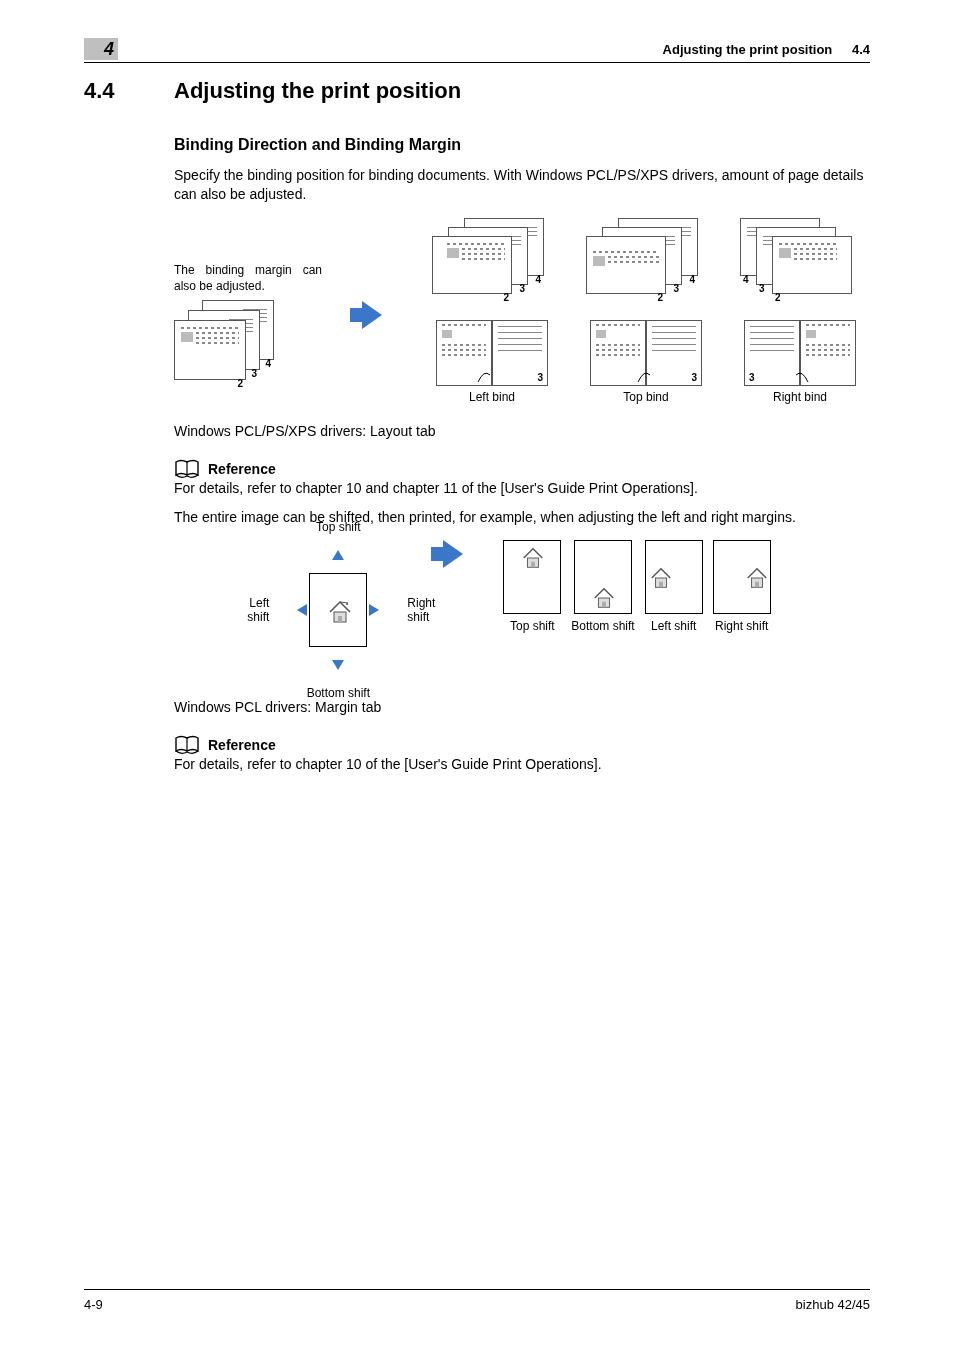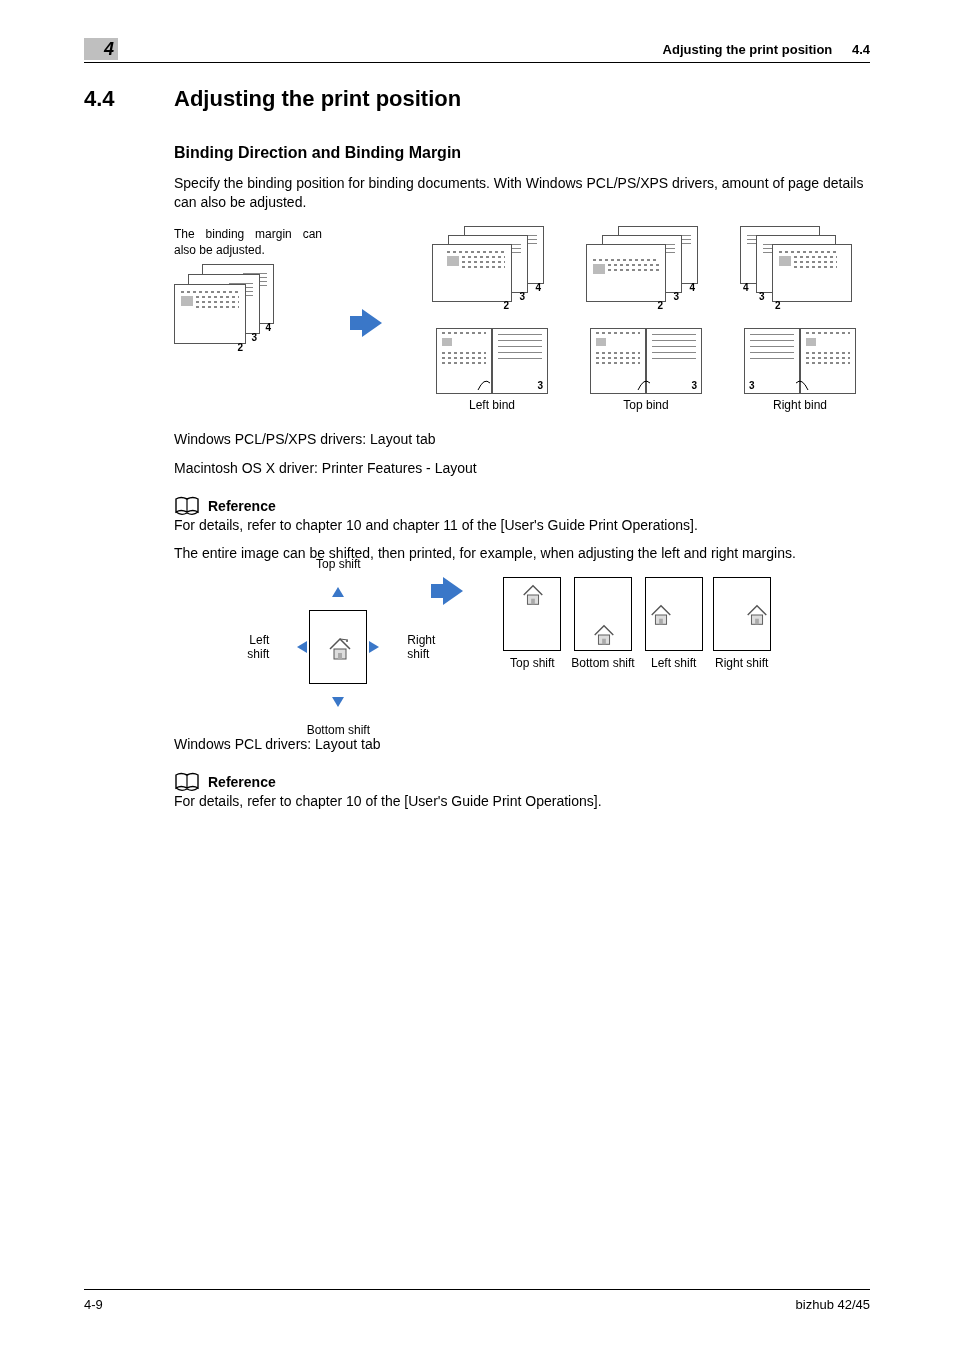--- a/index.html
+++ b/index.html
@@ -40,21 +40,21 @@
   .header-right .hdr-num { font-weight: bold; margin-left: 16px; }
   .header-rule {
     position: absolute;
     top: 62px;
     left: 84px;
     right: 84px;
     border-top: 1px solid #000;
   }
   .content {
     position: absolute;
-    top: 86px;
+    top: 78px;
     left: 84px;
     right: 84px;
   }
   h1.section {
     font-size: 22px;
     font-weight: bold;
   }
   h1.section .num { display:inline-block; width: 90px; }
   .indent { margin-left: 90px; }
   h2.sub {
@@ -82,21 +82,21 @@
     margin: 14px 0 18px 0;
     font-size: 12px;
   }
 
   
   .bind-fig {
     display:flex;
     gap: 40px;
     align-items: flex-start;
   }
-  .bind-left-col { width: 190px; }
+  .bind-left-col { width: 190px; margin-top: 44px; }
   .bind-source-caption { text-align: justify; font-size:12px; margin-bottom:6px; line-height:1.35;}
   .stack {
     position: relative;
     width: 110px;
     height: 88px;
   }
   .sheet {
     position: absolute;
     width: 72px;
     height: 60px;
@@ -406,21 +406,20 @@
                 </svg>
               <span class="pn" style="left:4px;">3</span>
             </div>
             <div class="bind-label">Right bind</div>
           </div>
         </div>
       </div>
     </div>
 
     <p class="body">Windows PCL/PS/XPS drivers: Layout tab</p>
-    <p class="body">Macintosh OS X driver: Printer Features - Layout</p>
 
     <div class="ref-row">
       <span class="book-icon">
         <svg width="26" height="20" viewBox="0 0 26 20">
             <path d="M2 3 Q7 0 13 3 Q19 0 24 3 L24 16 Q19 13 13 16 Q7 13 2 16 Z" fill="none" stroke="#000" stroke-width="1.4"></path>
             <path d="M13 3 L13 16" stroke="#000" stroke-width="1.2"></path>
             <path d="M2 16 Q7 20 13 17 Q19 20 24 16" fill="none" stroke="#000" stroke-width="1.2"></path>
           </svg>
       </span>
       <span class="ref-label">Reference</span>
@@ -501,21 +500,21 @@
                     <rect x="12" y="18" width="4" height="6" fill="#aaa"></rect>
                   </svg>
                 </div>
               </div>
             <div class="cap">Right shift</div>
           </div>
         </div>
       </div>
     </div>
 
-    <p class="body">Windows PCL drivers: Layout tab</p>
+    <p class="body">Windows PCL drivers: Margin tab</p>
 
     <div class="ref-row">
       <span class="book-icon">
         <svg width="26" height="20" viewBox="0 0 26 20">
             <path d="M2 3 Q7 0 13 3 Q19 0 24 3 L24 16 Q19 13 13 16 Q7 13 2 16 Z" fill="none" stroke="#000" stroke-width="1.4"></path>
             <path d="M13 3 L13 16" stroke="#000" stroke-width="1.2"></path>
             <path d="M2 16 Q7 20 13 17 Q19 20 24 16" fill="none" stroke="#000" stroke-width="1.2"></path>
           </svg>
       </span>
       <span class="ref-label">Reference</span>

